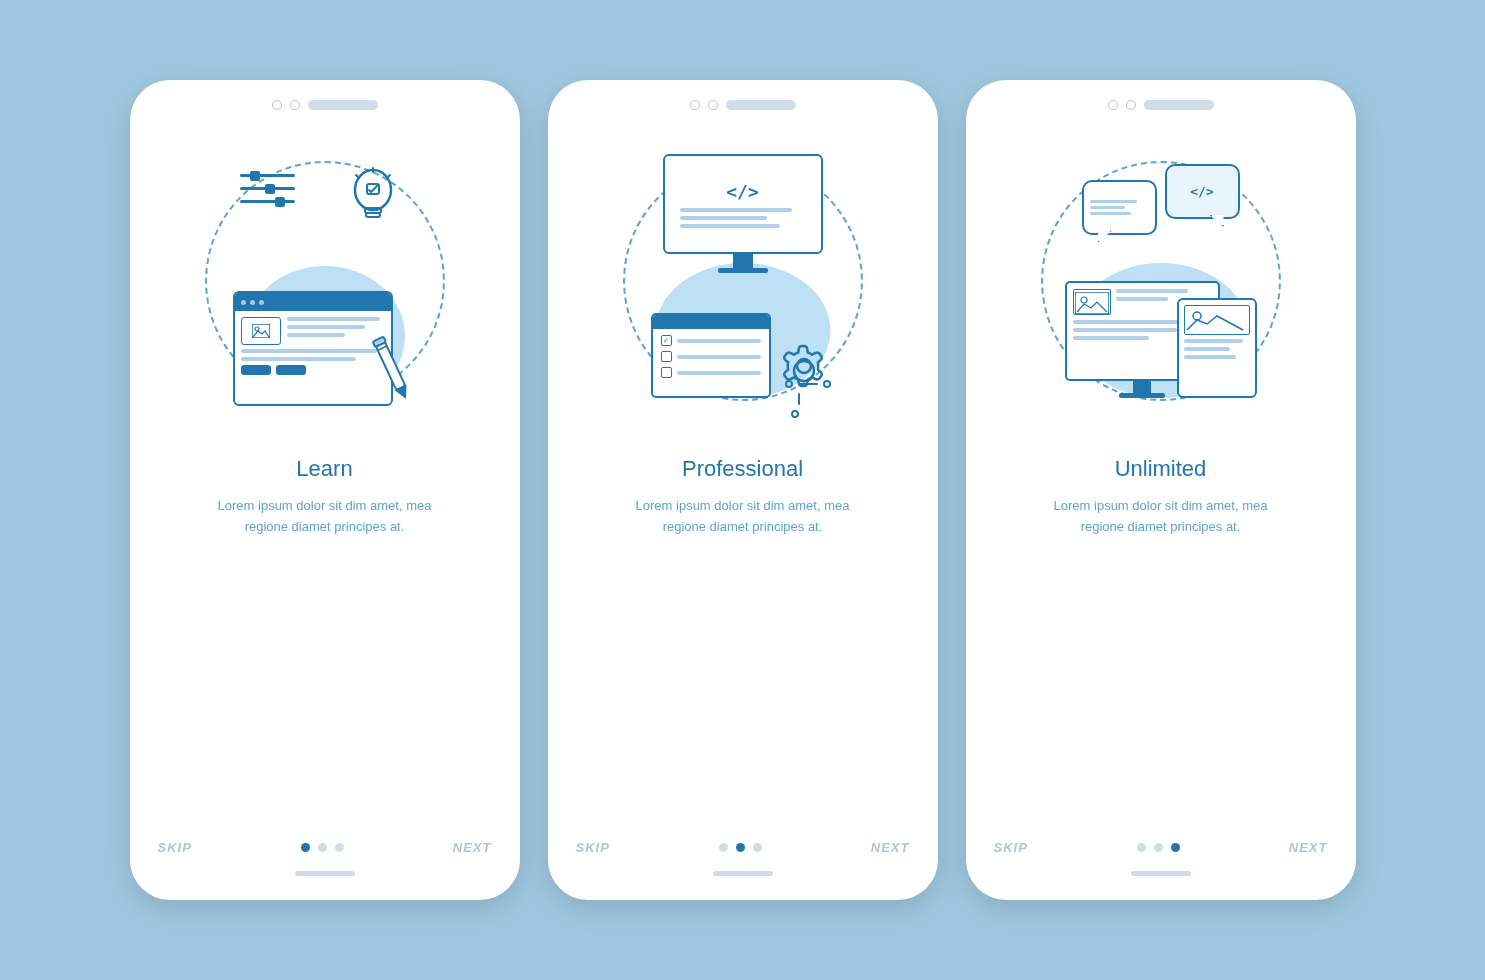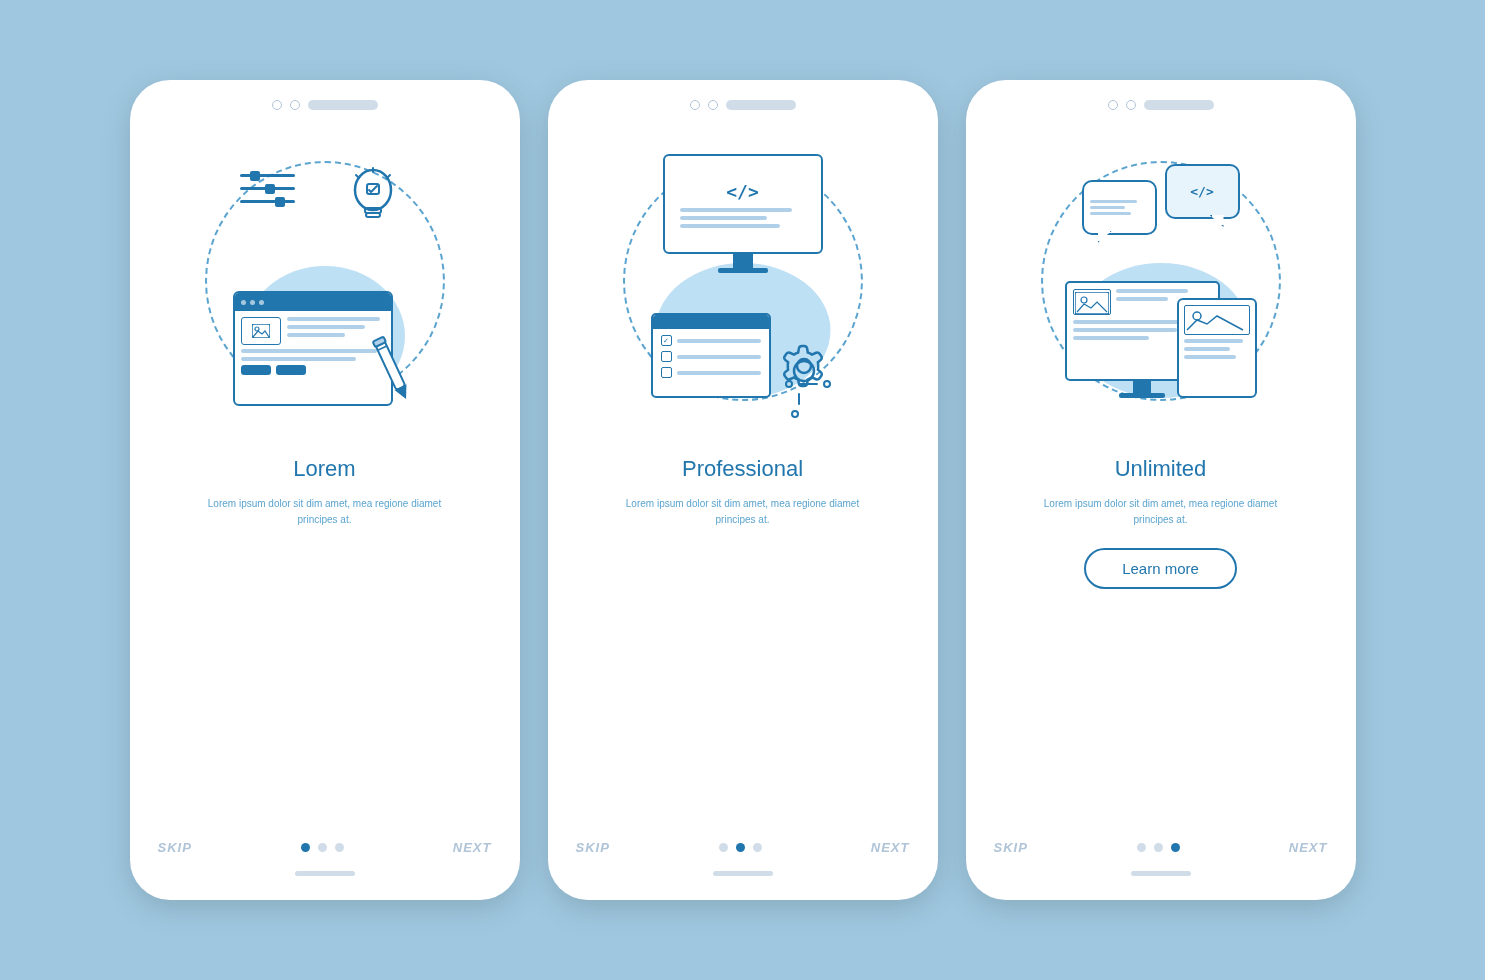--- a/index.html
+++ b/index.html
@@ -373,21 +373,21 @@
     }
 
     .plan-title {
       font-size: 22px;
       color: #2176ae;
       font-weight: 400;
       margin-bottom: 14px;
     }
 
     .plan-description {
-      font-size: 10px;
+      font-size: 13px;
       color: #5ba4cf;
       line-height: 1.6;
       text-align: center;
       max-width: 260px;
     }
 
     .learn-more-btn {
       margin-top: 20px;
       padding: 10px 36px;
       border: 2px solid #2176ae;
@@ -530,21 +530,21 @@
         <svg width="30" height="70" viewBox="0 0 30 70" fill="none">
           <rect x="10" y="4" width="10" height="52" rx="3" stroke="#2176ae" stroke-width="2" fill="white"></rect>
           <polygon points="10,56 20,56 15,66" stroke="#2176ae" stroke-width="2" fill="#2176ae"></polygon>
           <line x1="10" y1="12" x2="20" y2="12" stroke="#2176ae" stroke-width="1.5"></line>
           <rect x="9" y="2" width="12" height="6" rx="2" stroke="#2176ae" stroke-width="2" fill="#b0cfe8"></rect>
         </svg>
       </div>
     </div>
 
     <div class="phone-content">
-      <div class="plan-title">Lorem</div>
+      <div class="plan-title">Learn</div>
       <div class="plan-description">Lorem ipsum dolor sit dim amet, mea regione diamet principes at.</div>
     </div>
 
     <div class="phone-nav">
       <button class="nav-skip">SKIP</button>
       <div class="nav-dots">
         <div class="nav-dot active"></div>
         <div class="nav-dot"></div>
         <div class="nav-dot"></div>
       </div>
@@ -693,21 +693,20 @@
         </div>
         <div class="ul-tablet-line" style="width:90%; height:4px; background:#b0cfe8; border-radius:2px; margin-bottom:4px;"></div>
         <div class="ul-tablet-line" style="width:70%; height:4px; background:#b0cfe8; border-radius:2px; margin-bottom:4px;"></div>
         <div class="ul-tablet-line" style="width:80%; height:4px; background:#b0cfe8; border-radius:2px;"></div>
       </div>
     </div>
 
     <div class="phone-content">
       <div class="plan-title">Unlimited</div>
       <div class="plan-description">Lorem ipsum dolor sit dim amet, mea regione diamet principes at.</div>
-      <button class="learn-more-btn">Learn more</button>
     </div>
 
     <div class="phone-nav">
       <button class="nav-skip">SKIP</button>
       <div class="nav-dots">
         <div class="nav-dot"></div>
         <div class="nav-dot"></div>
         <div class="nav-dot active"></div>
       </div>
       <button class="nav-next">NEXT</button>

